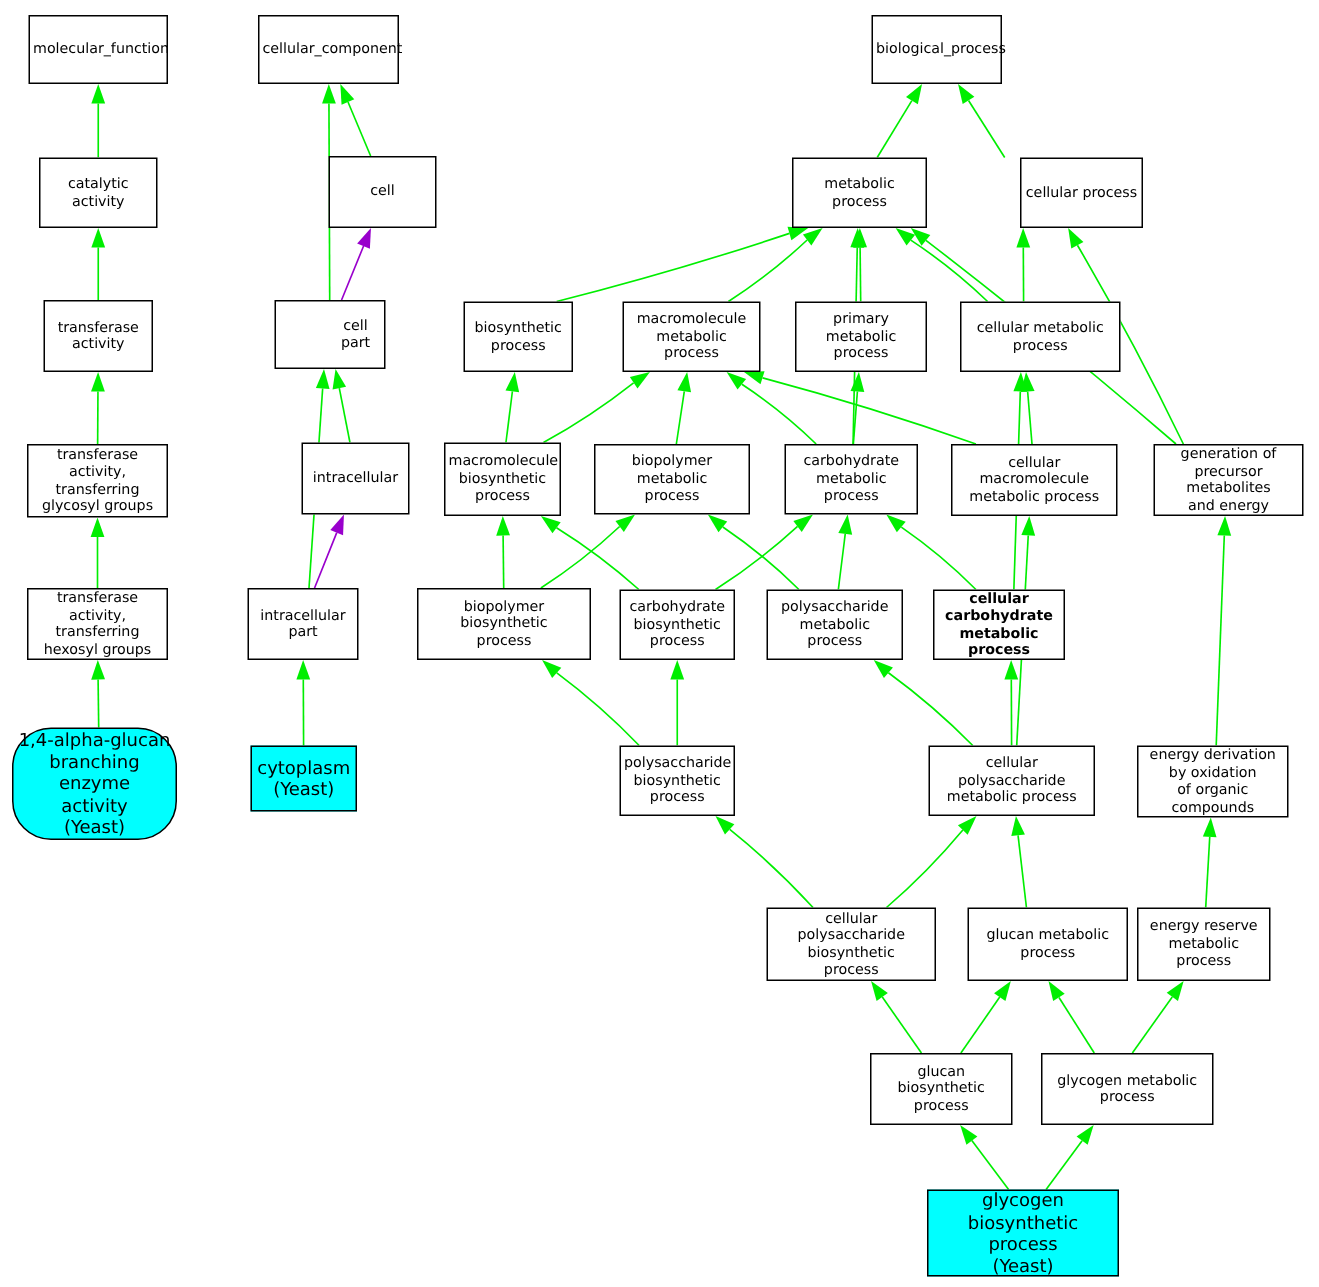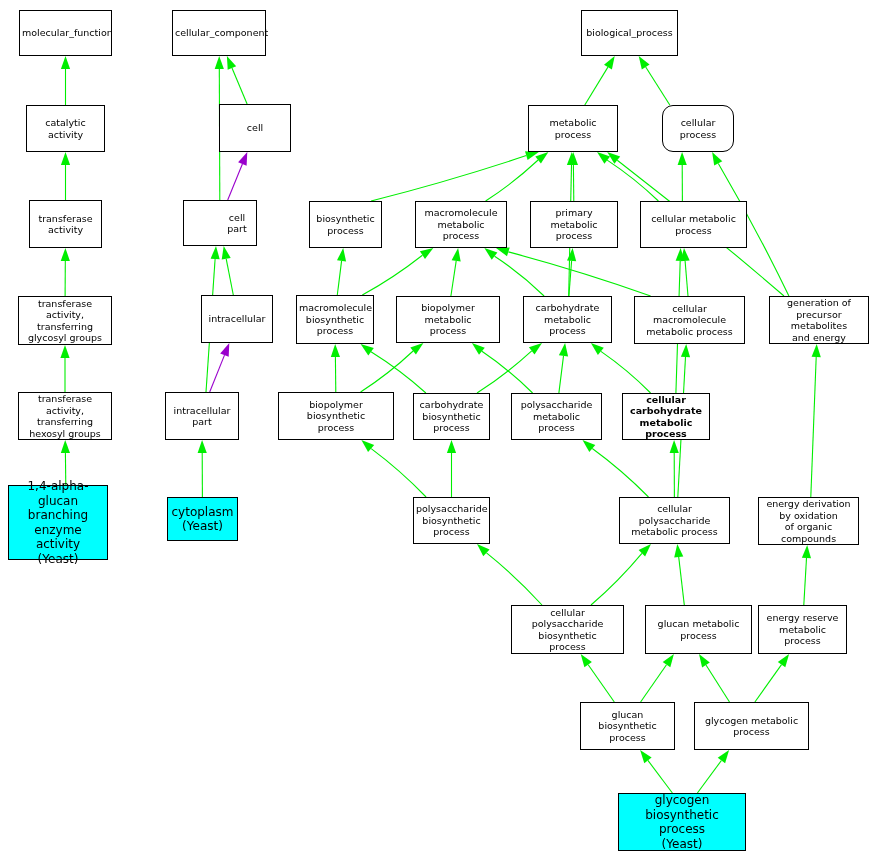--- a/index.html
+++ b/index.html
@@ -284,21 +284,21 @@
       <div class="node" style="left: 18px; top: 296px; width: 94px; height: 49px;">
         <span class="label">transferase
 activity, transferring
 glycosyl groups</span>
       </div>
       <div class="node" style="left: 18px; top: 392px; width: 94px; height: 48px;">
         <span class="label">transferase
 activity, transferring
 hexosyl groups</span>
       </div>
-      <div class="node highlight" style="left: 8px; top: 485px; width: 100px; height: 75px;">
+      <div class="node highlight" style="left: 8px; top: 485px; width: 110px; height: 75px; border-radius: 26px;">
         <span class="label">1,4-alpha-glucan
 branching enzyme
 activity
 (Yeast)</span>
       </div>
       <div class="node" style="left: 172px; top: 10px; width: 94px; height: 46px;">
         <span class="label">cellular_component</span>
       </div>
       <div class="node" style="left: 219px; top: 104px; width: 72px; height: 48px;">
         <span class="label">cell</span>
@@ -310,27 +310,27 @@
         <span class="label">intracellular</span>
       </div>
       <div class="node" style="left: 165px; top: 392px; width: 74px; height: 48px;">
         <span class="label">intracellular
 part</span>
       </div>
       <div class="node highlight" style="left: 167px; top: 497px; width: 71px; height: 44px;">
         <span class="label">cytoplasm
 (Yeast)</span>
       </div>
-      <div class="node" style="left: 581px; top: 10px; width: 97px; height: 46px;">
+      <div class="node" style="left: 581px; top: 10px; width: 87px; height: 46px;">
         <span class="label">biological_process</span>
       </div>
       <div class="node" style="left: 528px; top: 105px; width: 90px; height: 47px;">
         <span class="label">metabolic process</span>
       </div>
-      <div class="node" style="left: 662px; top: 105px; width: 72px; height: 47px; border-radius: 11px;">
+      <div class="node" style="left: 680px; top: 105px; width: 82px; height: 47px;">
         <span class="label">cellular process</span>
       </div>
       <div class="node" style="left: 309px; top: 201px; width: 73px; height: 47px;">
         <span class="label">biosynthetic
 process</span>
       </div>
       <div class="node" style="left: 415px; top: 201px; width: 92px; height: 47px;">
         <span class="label">macromolecule
 metabolic process</span>
       </div>

